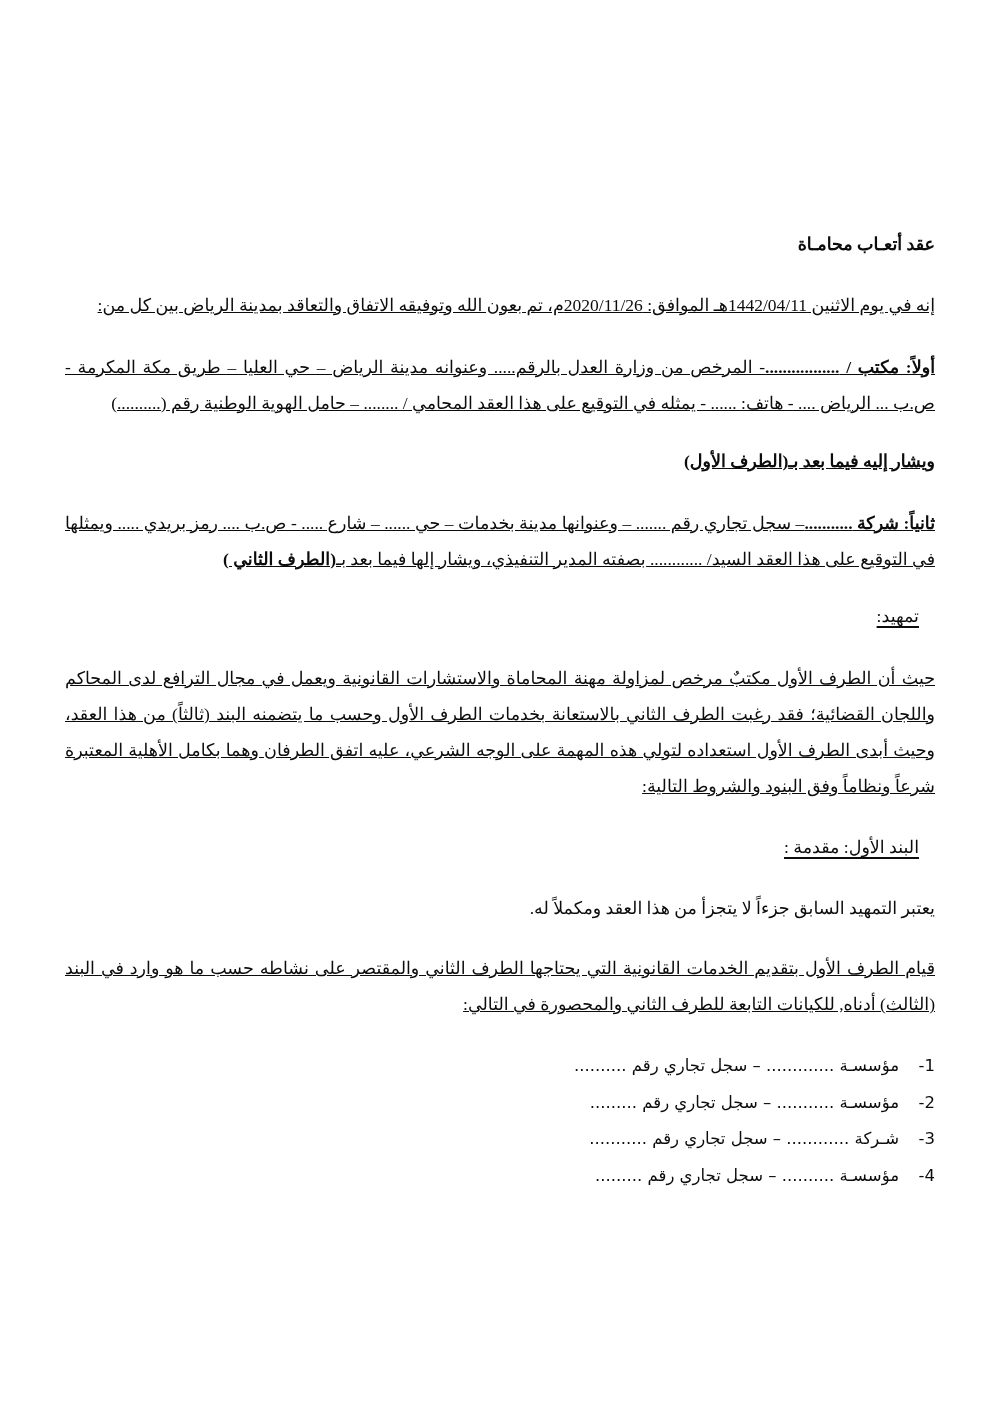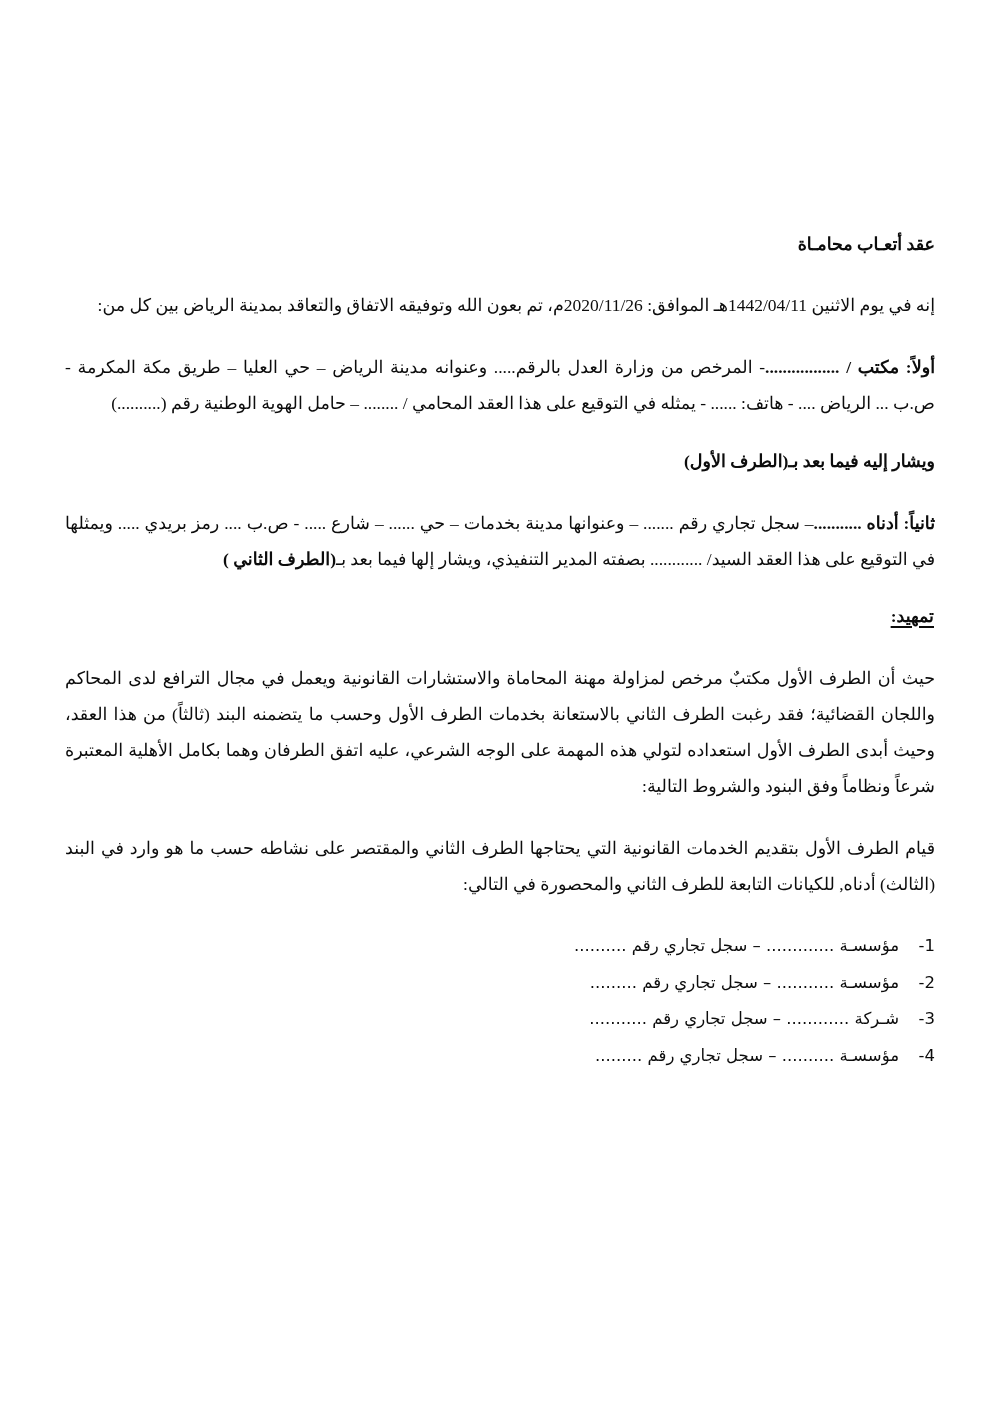--- a/index.html
+++ b/index.html
@@ -43,34 +43,35 @@
     margin: 0 0 30px 0;
     line-height: 1.4;
   }
 
   p.para {
     margin: 12px 0 26px 0;
     font-size: 17.5px;
     line-height: 2.06;
     text-align: justify;
     text-align-last: right;
+    text-decoration: underline;
   }
 
   p.para.tight {
     margin-bottom: 22px;
   }
 
   .b {
     font-weight: 700;
   }
 
   .section-head {
-    margin: 0 1px 26px 0;
+    margin: 0 16px 26px 0;
     font-size: 17.5px;
-    font-weight: 700;
+    font-weight: 400;
     text-align: center;
     line-height: 2.0;
   }
   .section-head .u {
     text-decoration: underline;
     text-underline-offset: 4px;
     text-decoration-thickness: 1.5px;
   }
 
   .centered-line {
@@ -112,28 +113,32 @@
     <p class="para">إنه في يوم الاثنين 1442/04/11هـ الموافق: 2020/11/26م، تم بعون الله وتوفيقه الاتفاق والتعاقد بمدينة الرياض بين كل من:</p>
 
     <p class="para tight">
       <span class="b">أولاً: مكتب / </span><span class="b">.................</span><span>- المرخص من وزارة العدل بالرقم..... وعنوانه مدينة الرياض – حي العليا – طريق مكة المكرمة - ص.ب ... الرياض .... - هاتف: ...... - يمثله في التوقيع على هذا العقد المحامي / ........ – حامل الهوية الوطنية رقم (..........)</span>
     </p>
     <p class="para" style="text-align:right;">
       <span class="b">ويشار إليه فيما بعد بـ</span><span class="b">(الطرف الأول)</span>
     </p>
 
     <p class="para tight">
-      <span class="b">ثانياً: أدناه </span><span class="b">...........</span><span>– سجل تجاري رقم ....... – وعنوانها مدينة بخدمات – حي ...... – شارع ..... - ص.ب .... رمز بريدي ..... ويمثلها في التوقيع على هذا العقد السيد/ ............ بصفته المدير التنفيذي، ويشار إلها فيما بعد بـ</span><span class="b">(الطرف الثاني )</span>
+      <span class="b">ثانياً: شركة </span><span class="b">...........</span><span>– سجل تجاري رقم ....... – وعنوانها مدينة بخدمات – حي ...... – شارع ..... - ص.ب .... رمز بريدي ..... ويمثلها في التوقيع على هذا العقد السيد/ ............ بصفته المدير التنفيذي، ويشار إلها فيما بعد بـ</span><span class="b">(الطرف الثاني )</span>
     </p>
 
     <p class="section-head">
       <span class="u">تمهيد:</span>
     </p>
     <p class="para">حيث أن الطرف الأول مكتبٌ مرخص لمزاولة مهنة المحاماة والاستشارات القانونية ويعمل في مجال الترافع لدى المحاكم واللجان القضائية؛ فقد رغبت الطرف الثاني بالاستعانة بخدمات الطرف الأول وحسب ما يتضمنه البند (ثالثاً) من هذا العقد، وحيث أبدى الطرف الأول استعداده لتولي هذه المهمة على الوجه الشرعي، عليه اتفق الطرفان وهما بكامل الأهلية المعتبرة شرعاً ونظاماً وفق البنود والشروط التالية:</p>
 
+    <p class="section-head">
+      <span class="u">البند الأول: مقدمة :</span>
+    </p>
+    <p class="centered-line">يعتبر التمهيد السابق جزءاً لا يتجزأ من هذا العقد ومكملاً له.</p>
 
     <p class="para">قيام الطرف الأول بتقديم الخدمات القانونية التي يحتاجها الطرف الثاني والمقتصر على نشاطه حسب ما هو  وارد في البند (الثالث) أدناه, للكيانات التابعة للطرف الثاني والمحصورة في التالي:</p>
 
     <ol class="entity-list">
       <li>
         <span class="num">1-</span><span>مؤسسـة ............. – سجل تجاري رقم ..........</span>
       </li>
       <li>
         <span class="num">2-</span><span>مؤسسـة ........... – سجل تجاري رقم .........</span>
       </li>

